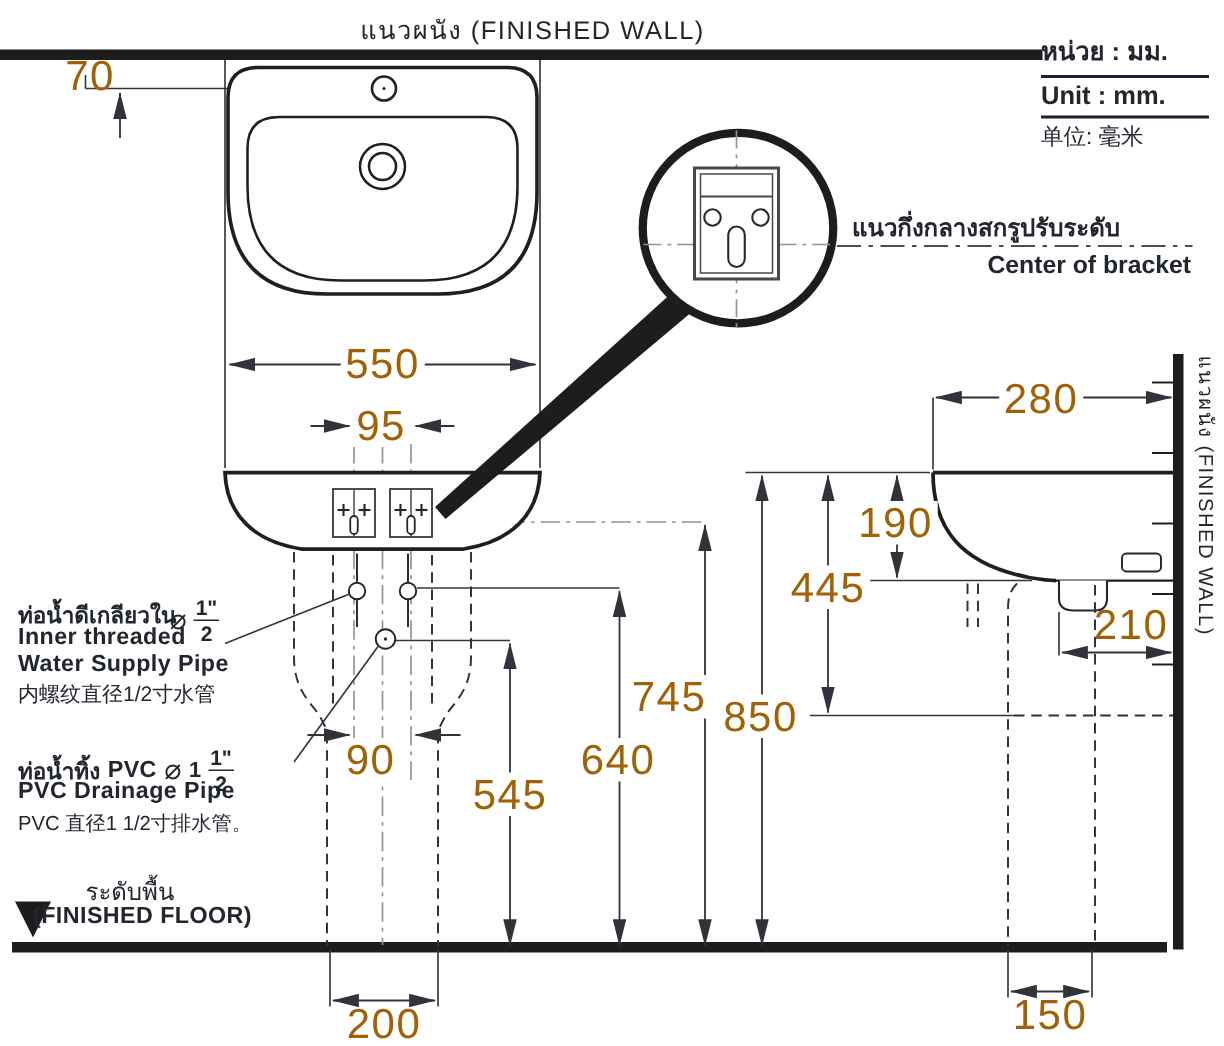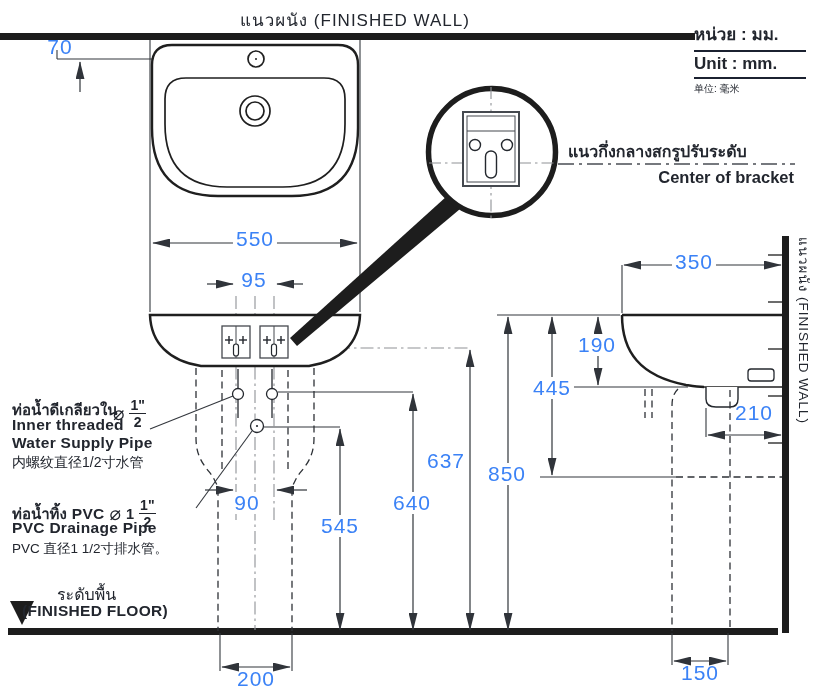--- a/index.html
+++ b/index.html
@@ -1,30 +1,30 @@
 <!DOCTYPE html>
 <html><head>
 <meta charset="utf-8">
 <style>
   html,body{margin:0;padding:0;background:#fff;}
   #stage{position:relative;width:816px;height:697px;background:#fff;overflow:hidden;
          font-family:"Liberation Sans","DejaVu Sans",sans-serif;color:#22262e;}
   #stage svg{position:absolute;left:0;top:0;}
   .txt{position:absolute;white-space:nowrap;}
-  .dim{font-size:21px;font-weight:400;color:#3b82f6;background:#fff;padding:0 3px;line-height:1.05;
+  .dim{font-size:28px;font-weight:400;color:#a16207;background:#fff;padding:0 3px;line-height:1.05;
        transform:translateX(-50%);letter-spacing:1px;}
   .dim.nobg{background:transparent;}
   .lbl-th{font-size:15px;font-weight:600;}
   .lbl-en{font-size:15.5px;font-weight:700;letter-spacing:.3px;}
   .lbl-cn{font-size:14px;font-weight:400;}
   .title{font-size:17px;font-weight:500;letter-spacing:1px;transform:translateX(-50%);}
   .unitbox{position:absolute;left:694px;top:20px;width:112px;}
   .unitbox .row1{font-size:17px;font-weight:700;border-bottom:2.5px solid #1b2130;padding-bottom:3px;}
   .unitbox .row2{font-size:17px;font-weight:700;border-bottom:2.5px solid #1b2130;padding:2px 0 3px 0;}
-  .unitbox .row3{font-size:10px;padding-top:3px;}
+  .unitbox .row3{font-size:15px;padding-top:3px;}
   .vert{writing-mode:vertical-rl;text-orientation:mixed;font-size:13.5px;letter-spacing:1px;}
   .frac{display:inline-flex;flex-direction:column;align-items:center;line-height:1;vertical-align:middle;}
   .frac .num{font-weight:700;font-size:14px;border-bottom:1.8px solid #22262e;padding:0 1px 1px 1px;}
   .frac .den{font-weight:700;font-size:14px;padding-top:1px;}
   .dia{font-size:19px;font-weight:400;line-height:1;}
   .inline-row{display:flex;align-items:center;gap:5px;}
 </style>
 </head>
 <body>
 
@@ -198,25 +198,25 @@
 
   <div class="txt" style="left:568px;top:139px;font-size:16px;font-weight:600;text-align:right;">แนวกึ่งกลางสกรูปรับระดับ</div>
   <div class="txt" style="left:566px;top:168px;width:228px;text-align:right;font-size:16.5px;font-weight:700;">Center of bracket</div>
 
   <div class="txt dim nobg" style="left:60px;top:36px;">70</div>
   <div class="txt dim" style="left:255px;top:228px;">550</div>
   <div class="txt dim" style="left:254px;top:269px;">95</div>
   <div class="txt dim" style="left:247px;top:492px;">90</div>
   <div class="txt dim" style="left:340px;top:515px;">545</div>
   <div class="txt dim" style="left:412px;top:492px;">640</div>
-  <div class="txt dim" style="left:446px;top:450px;">637</div>
+  <div class="txt dim" style="left:446px;top:450px;">745</div>
   <div class="txt dim" style="left:507px;top:463px;">850</div>
   <div class="txt dim" style="left:552px;top:377px;">445</div>
   <div class="txt dim" style="left:597px;top:334px;">190</div>
-  <div class="txt dim" style="left:694px;top:251px;">350</div>
+  <div class="txt dim" style="left:694px;top:251px;">280</div>
   <div class="txt dim nobg" style="left:754px;top:402px;">210</div>
   <div class="txt dim nobg" style="left:256px;top:668px;">200</div>
   <div class="txt dim nobg" style="left:700px;top:662px;">150</div>
 
   <div class="txt lbl-th" style="left:12px;top:398px;">ท่อน้ำดีเกลียวใน</div>
   <div class="txt inline-row" style="left:113px;top:398px;">
     <span class="dia">⌀</span>
     <span class="frac">
       <span class="num">1"</span>
       <span class="den">2</span>

